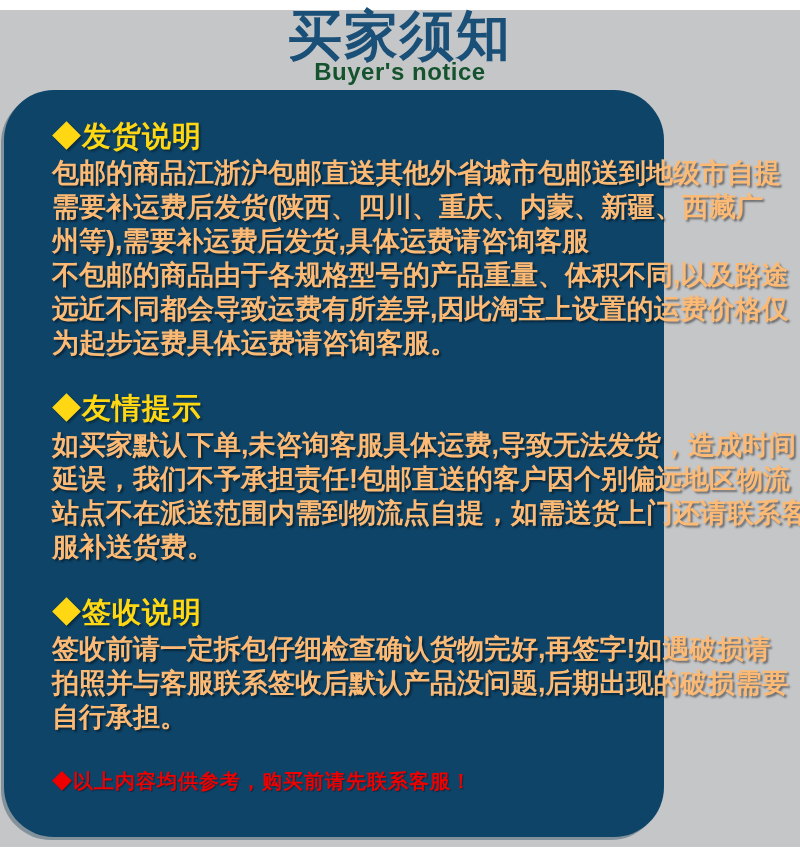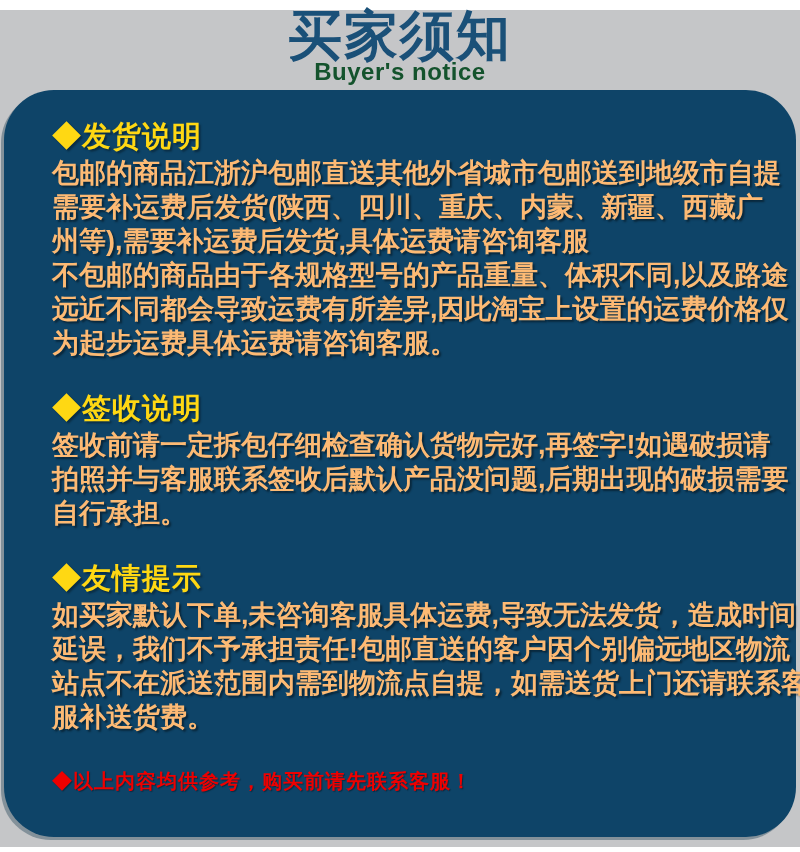--- a/index.html
+++ b/index.html
@@ -31,21 +31,21 @@
     font-size: 24px;
     font-weight: bold;
     color: #14532d;
     margin-top: -8px;
     letter-spacing: 0.5px;
   }
   .notice-box {
     position: absolute;
     top: 90px;
     left: 4px;
-    width: 792px;
+    width: 660px;
     height: 747px;
     background: #0e4468;
     border-radius: 50px;
     box-sizing: border-box;
     padding: 28px 44px 0 48px;
     box-shadow: -3px 3px 0 rgba(10,45,70,0.35);
   }
   .section-heading {
     color: #ffd813;
     font-size: 29px;
@@ -93,29 +93,29 @@
     <div class="section-heading">◆发货说明</div>
     <div class="notice-line">包邮的商品江浙沪包邮直送其他外省城市包邮送到地级市自提</div>
     <div class="notice-line">需要补运费后发货(陕西、四川、重庆、内蒙、新疆、西藏广</div>
     <div class="notice-line">州等),需要补运费后发货,具体运费请咨询客服</div>
     <div class="notice-line">不包邮的商品由于各规格型号的产品重量、体积不同,以及路途</div>
     <div class="notice-line">远近不同都会导致运费有所差异,因此淘宝上设置的运费价格仅</div>
     <div class="notice-line">为起步运费具体运费请咨询客服。</div>
   </div>
 
   <div class="section">
-    <div class="section-heading">◆签收说明</div>
-    <div class="notice-line">签收前请一定拆包仔细检查确认货物完好,再签字!如遇破损请</div>
-    <div class="notice-line">拍照并与客服联系签收后默认产品没问题,后期出现的破损需要</div>
-    <div class="notice-line">自行承担。</div>
-  </div>
-
-  <div class="section">
     <div class="section-heading">◆友情提示</div>
     <div class="notice-line">如买家默认下单,未咨询客服具体运费,导致无法发货，造成时间</div>
     <div class="notice-line">延误，我们不予承担责任!包邮直送的客户因个别偏远地区物流</div>
     <div class="notice-line">站点不在派送范围内需到物流点自提，如需送货上门还请联系客</div>
     <div class="notice-line">服补送货费。</div>
   </div>
 
+  <div class="section">
+    <div class="section-heading">◆签收说明</div>
+    <div class="notice-line">签收前请一定拆包仔细检查确认货物完好,再签字!如遇破损请</div>
+    <div class="notice-line">拍照并与客服联系签收后默认产品没问题,后期出现的破损需要</div>
+    <div class="notice-line">自行承担。</div>
+  </div>
+
   <div class="footer-note">◆以上内容均供参考，购买前请先联系客服！</div>
 
 </div>
 
 </body></html>

